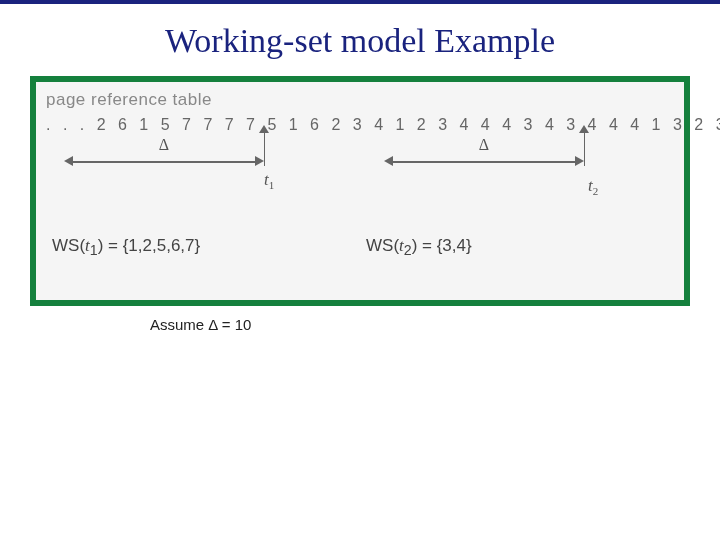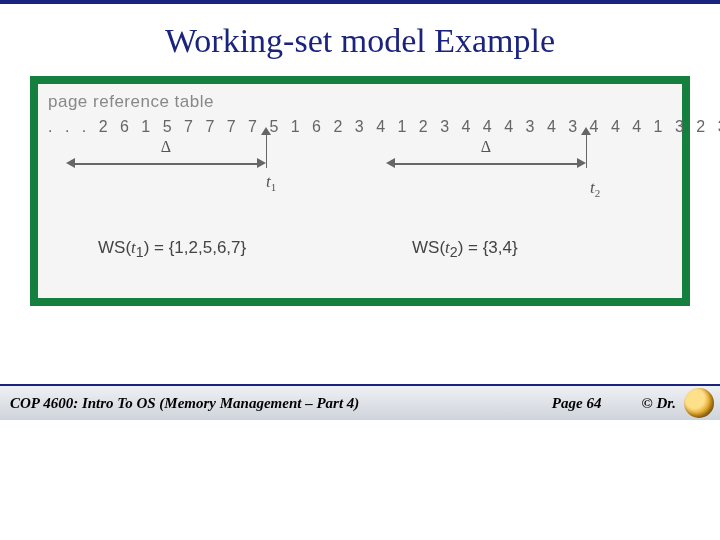--- a/index.html
+++ b/index.html
@@ -7,35 +7,35 @@
     margin: 0;
     width: 720px;
     height: 540px;
     font-family: Arial, Helvetica, sans-serif;
     background: #fff;
     position: relative;
     overflow: hidden;
   }
   .slide {
     width: 720px;
-    height: 420px;
+    height: 488px;
     position: relative;
     border-top: 4px solid #1a237e;
   }
   .title {
     text-align: center;
     font-size: 34px;
     font-family: "Times New Roman", serif;
     color: #1a237e;
     margin: 18px 0 10px 0;
     font-weight: normal;
   }
   .diagram-box {
     margin: 16px 30px 0 30px;
-    border: 8px solid #15803d;
+    border: 6px solid #15803d;
     background: #f5f5f5;
     height: 230px;
     position: relative;
     padding: 8px 10px;
     font-family: Arial, sans-serif;
     color: #555;
   }
   .prt-label {
     font-size: 17px;
     color: #888;
@@ -111,21 +111,20 @@
   .ws-row {
     position: relative;
     margin-top: 40px;
     height: 24px;
   }
   .ws {
     position: absolute;
     font-family: Arial, sans-serif;
     font-size: 17px;
     color: #444;
-    margin-left: 44px;
   }
   .ws.left { left: 6px; }
   .ws.right { left: 320px; }
   .ws .wsf { font-family: "Times New Roman", serif; font-style: italic; }
   .assume {
     font-family: Arial, sans-serif;
     font-size: 15px;
     color: #222;
     margin: 10px 0 0 150px;
   }
@@ -201,22 +200,16 @@
     <div class="ws-row">
       <div class="ws left">
         <span>WS(</span><span class="wsf">t</span><sub>1</sub><span>) = {1,2,5,6,7}</span>
       </div>
       <div class="ws right">
         <span>WS(</span><span class="wsf">t</span><sub>2</sub><span>) = {3,4}</span>
       </div>
     </div>
   </div>
 
-
-  <div class="footer">
-    <span class="course">COP 4600: Intro To OS  (Memory Management – Part 4)</span>
-    <span class="spacer"></span>
-    <span class="page">Page 64</span>
-    <span class="copy">© Dr.</span>
-    <span class="logo"></span>
-  </div>
+  <div class="assume">Assume Δ = 10</div>
+
 
 </div>
 
 </body></html>

